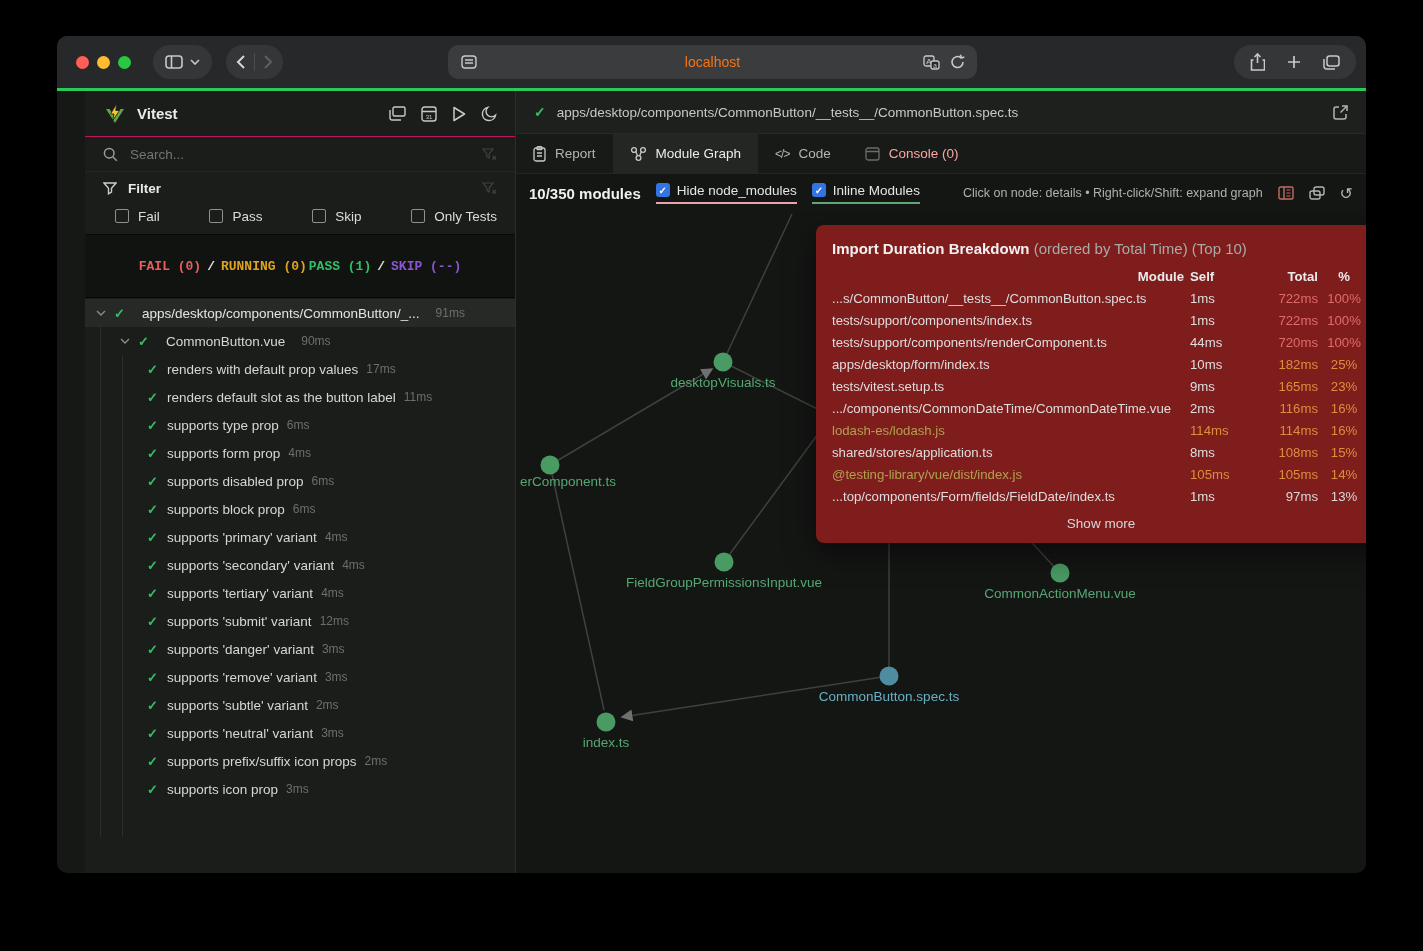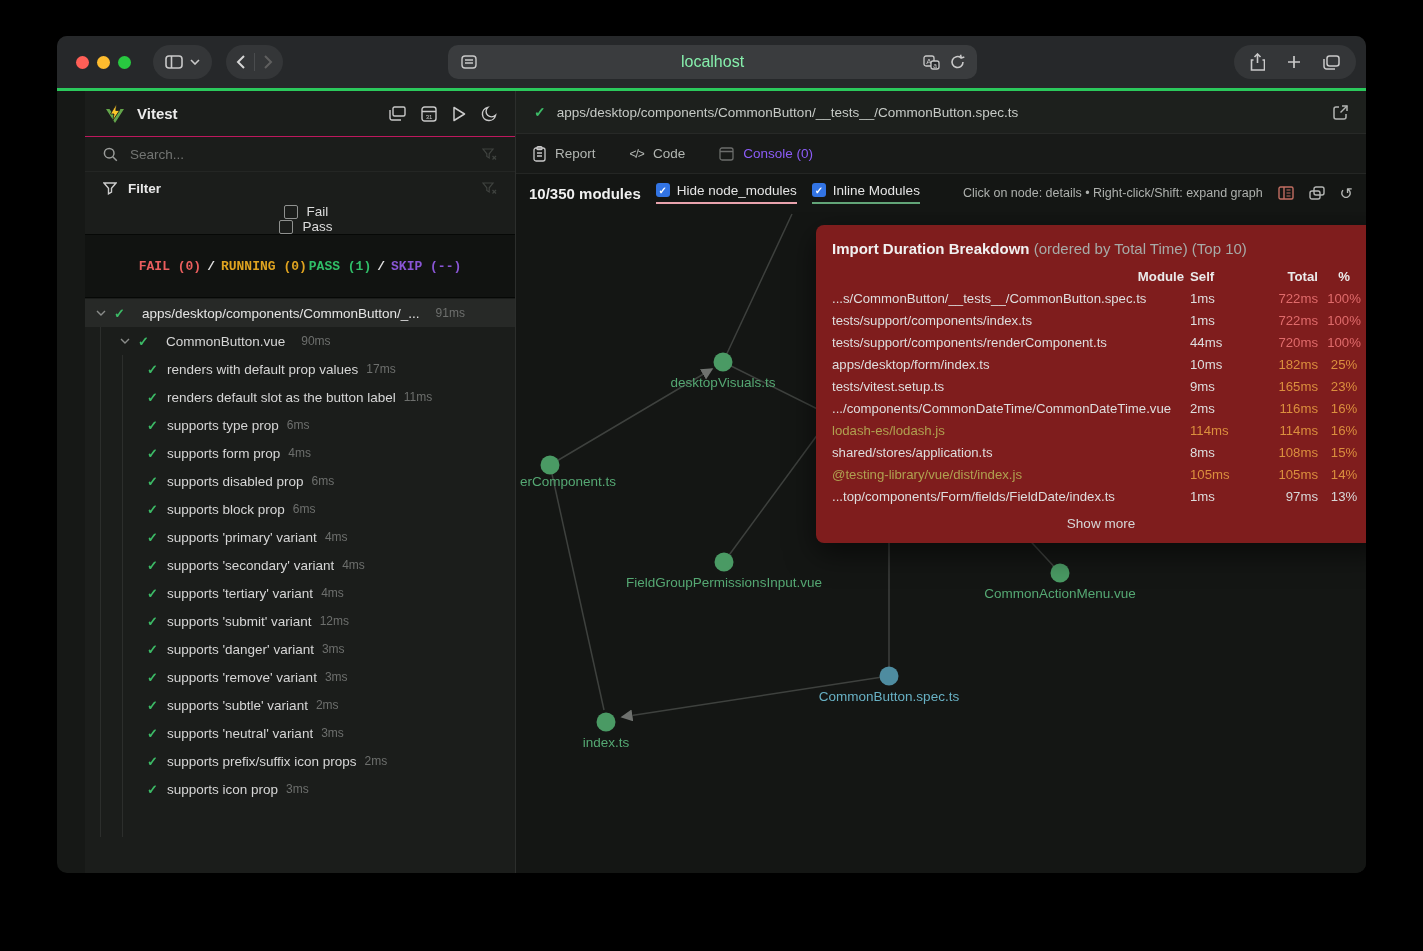--- a/index.html
+++ b/index.html
@@ -11,21 +11,21 @@
   
   .toolbar { height:52px; background:#26282a; display:flex; align-items:center; position:relative; }
   .accent-line { height:3px; background:#2bc95c; }
   .lights { display:flex; gap:8px; margin-left:19px; }
   .light { width:13px; height:13px; border-radius:50%; }
   .pill { background:#343638; border-radius:17px; height:34px; display:flex; align-items:center; }
   .pill.sbt { margin-left:22px; padding:0 12px; gap:7px; }
   .pill.nav { margin-left:14px; padding:0 10px; }
   .urlbar { position:absolute; left:391px; width:529px; height:34px; background:#3a3c3e;
     border-radius:10px; display:flex; align-items:center; }
-  .urlbar .urltxt { position:absolute; left:0; right:0; text-align:center; color:#86efac; font-size:16px; }
+  .urlbar .urltxt { position:absolute; left:0; right:0; text-align:center; color:#f97316; font-size:14px; }
   .url-left { margin-left:13px; display:flex; }
   .url-right { position:absolute; right:12px; display:flex; gap:10px; align-items:center; }
   .pill.winbtns { position:absolute; right:10px; padding:0 16px; gap:22px; }
   .icon { display:inline-flex; align-items:center; justify-content:center; color:#c9c9c9; }
   .icon.dim { color:#5f5f5f; }
   .navdiv { width:1px; height:18px; background:#4a4c4e; margin:0 8px; }
 
   
   .content { display:flex; height:782px; }
   .sidebar { width:431px; background:#1b1d1b; border-right:1px solid #2c2e2c;
@@ -38,21 +38,21 @@
   .sb-hicons { margin-left:auto; display:flex; gap:15px; color:#b4b6b4; }
   .sb-search { height:36px; display:flex; align-items:center; padding:0 18px; gap:12px;
     border-top:1px solid #be185d; border-bottom:1px solid #242624; }
   .sb-search input { background:transparent; border:none; outline:none; color:#d8d8d8;
     font-size:13.5px; flex:1; font-family:"Liberation Sans",sans-serif; }
   .sb-search input::placeholder { color:#737573; }
   .filter-title { height:32px; display:flex; align-items:center; padding:0 18px; gap:11px; }
   .filter-title .ftxt { color:#e8e8e8; font-size:13.5px; font-weight:bold; }
   .filter-x { margin-left:auto; color:#3f423f; }
   .filter-row { height:30px; display:flex; align-items:center; padding:0 18px 6px 30px;
-    justify-content:space-between;flex-direction:column; }
+    justify-content:space-between; }
   .cbx-item { display:flex; align-items:center; gap:9px; }
   .cbx { width:14px; height:14px; border:1.5px solid #8f918f; border-radius:2px; }
   .cbx-label { color:#dcdcdc; font-size:13.5px; }
   .sb-status { height:64px; background:#111311; border-top:1px solid #060806; border-bottom:1px solid #060806;
     display:flex; flex-direction:row; align-items:center; justify-content:center; gap:2px;
     font-family:"Liberation Mono", monospace; font-size:13px; font-weight:bold; }
   .st-line { display:flex; gap:6px; }
   .st-sep { color:#e6e6e6; }
 
   .tree { flex:1; position:relative; overflow:hidden; padding-top:1px; }
@@ -70,21 +70,21 @@
   
   .breadcrumb { height:43px; background:#1d201d; border-bottom:1px solid #272927;
     display:flex; align-items:center; padding:0 18px; gap:11px; }
   .bc-check { color:#3cba66; font-size:14px; font-weight:bold; }
   .bc-path { color:#c6cac6; font-size:13.5px; }
   .bc-ext { margin-left:auto; color:#b2b4b2; }
   .tabbar { height:40px; background:#181a18; border-bottom:1px solid #242624; display:flex; }
   .tab { display:flex; align-items:center; gap:9px; padding:0 17px; font-size:13.5px;
     color:#b2b6b2; }
   .tab.active { background:#232623; color:#ebebeb; }
-  .tab.dimmed { color:#8b5cf6; }
+  .tab.dimmed { color:#fca5a5; }
   .tab .code-glyph { font-size:12px; letter-spacing:-1px; }
   .graph-toolbar { height:38px; display:flex; align-items:center; padding:0 13px; gap:15px; }
   .gt-count { color:#f0f0f0; font-size:15px; font-weight:bold; }
   .gt-cb { display:flex; align-items:center; gap:7px; padding-bottom:4px; }
   .gt-cb.pink { border-bottom:2px solid #e8a3ad; }
   .gt-cb.green { border-bottom:2px solid #62a578; }
   .bluebox { width:14px; height:14px; background:#3274e4; border-radius:3px; color:#fff;
     font-size:10px; display:flex; align-items:center; justify-content:center; font-weight:bold; }
   .gt-label { color:#e4e4e4; font-size:13.5px; }
   .gt-hint { margin-left:auto; color:#aeb1ae; font-size:12.5px; }
@@ -431,20 +431,32 @@
         <div class="tab">
           <span class="icon">
             <svg class="si" width="13" height="16" viewBox="0 0 13 16">
                 <rect x="1" y="2" width="11" height="13" rx="2" fill="none" stroke="currentColor" stroke-width="1.3"></rect>
                 <rect x="4" y="0.7" width="5" height="3" rx="1" fill="none" stroke="currentColor" stroke-width="1.3"></rect>
                 <line x1="4" y1="7" x2="9" y2="7" stroke="currentColor" stroke-width="1.3"></line>
                 <line x1="4" y1="10" x2="9" y2="10" stroke="currentColor" stroke-width="1.3"></line>
               </svg>
           </span>
           <span>Report</span>
+        </div>
+        <div class="tab active">
+          <span class="icon">
+            <svg class="si" width="17" height="16" viewBox="0 0 17 16">
+                <circle cx="4" cy="4" r="2.4" fill="none" stroke="currentColor" stroke-width="1.3"></circle>
+                <circle cx="13" cy="4" r="2.4" fill="none" stroke="currentColor" stroke-width="1.3"></circle>
+                <circle cx="8.5" cy="12" r="2.4" fill="none" stroke="currentColor" stroke-width="1.3"></circle>
+                <line x1="5.8" y1="5.5" x2="7.5" y2="10" stroke="currentColor" stroke-width="1.3"></line>
+                <line x1="11.4" y1="5.6" x2="9.6" y2="10" stroke="currentColor" stroke-width="1.3"></line>
+              </svg>
+          </span>
+          <span>Module Graph</span>
         </div>
         <div class="tab">
           <span class="code-glyph">&lt;/&gt;</span>
           <span>Code</span>
         </div>
         <div class="tab dimmed">
           <span class="icon" style="color:#6b6d6b">
             <svg class="si" width="15" height="14" viewBox="0 0 15 14">
                 <rect x="1" y="1" width="13" height="12" rx="2" fill="none" stroke="currentColor" stroke-width="1.3"></rect>
                 <line x1="1" y1="4.5" x2="14" y2="4.5" stroke="currentColor" stroke-width="1.3"></line>

